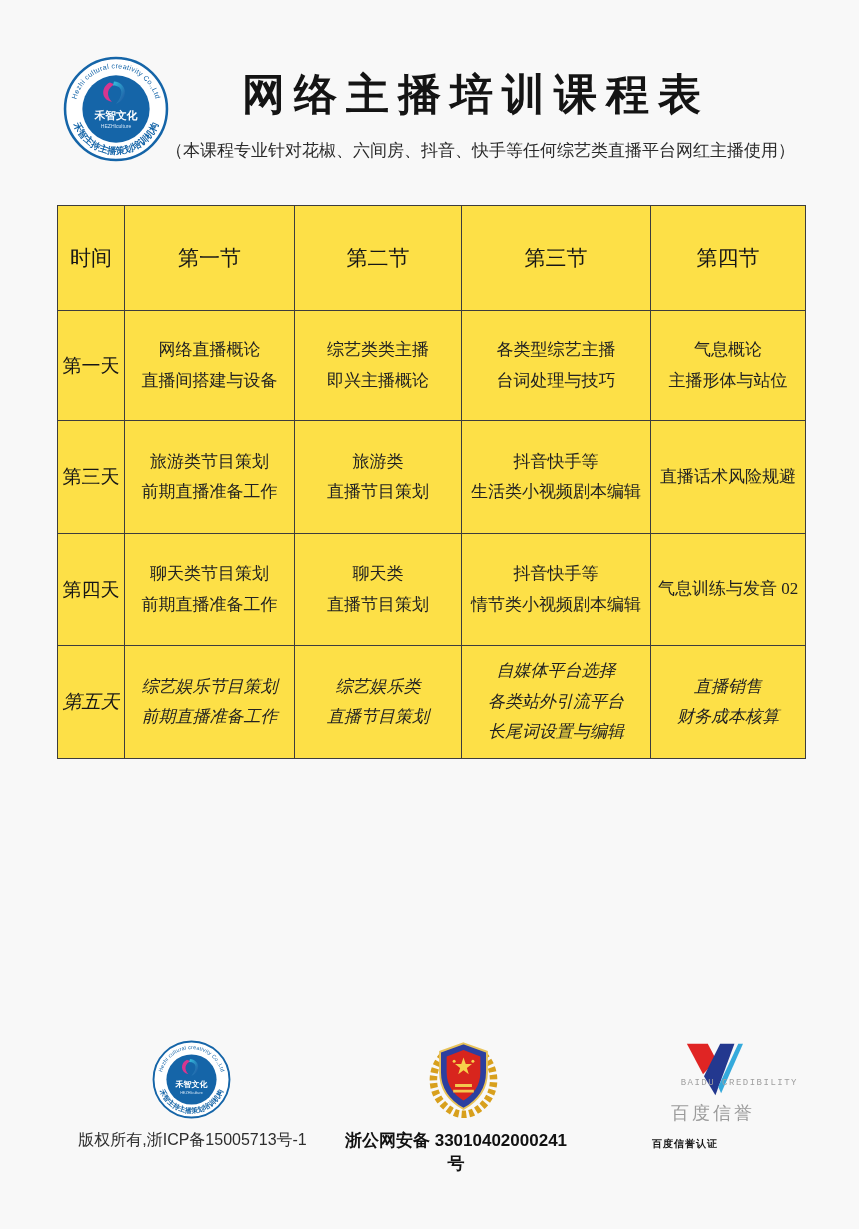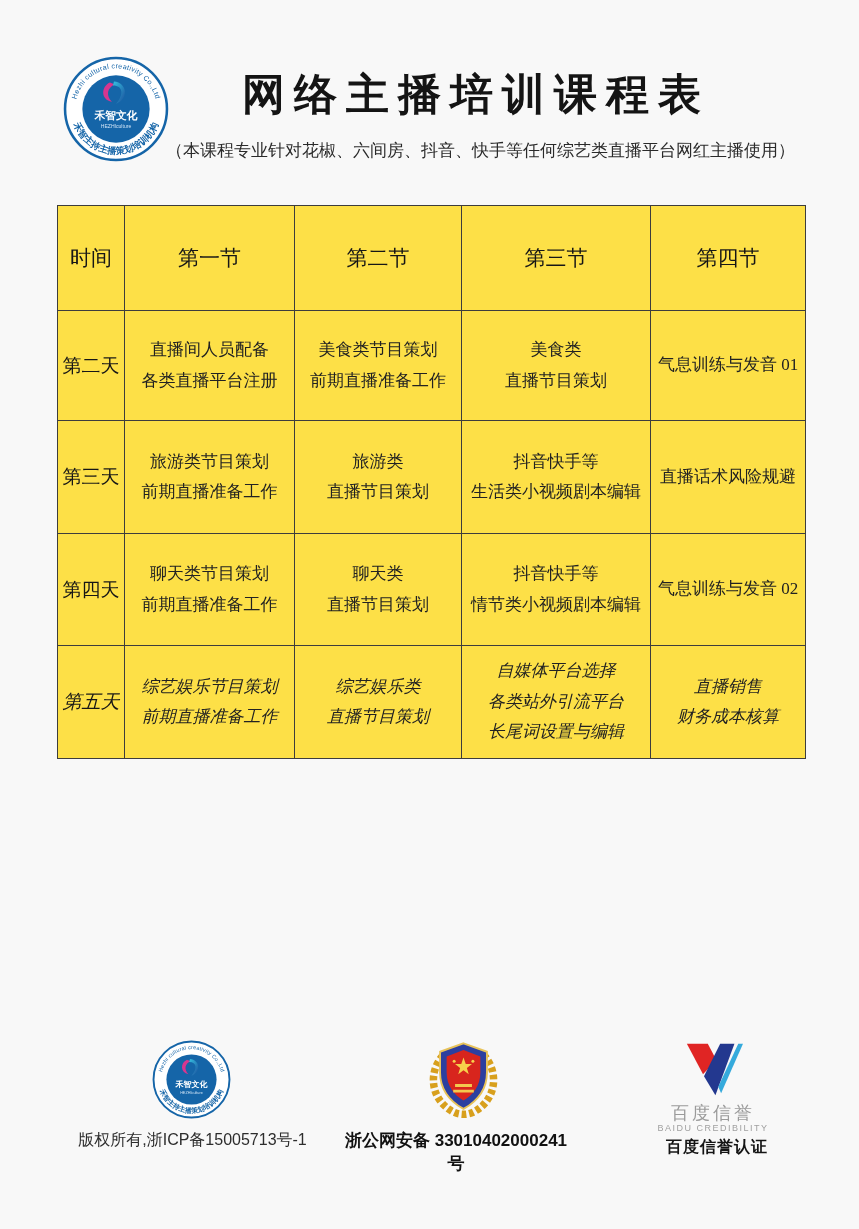--- a/index.html
+++ b/index.html
@@ -52,28 +52,28 @@
     font-family:"Liberation Sans","DejaVu Sans",sans-serif;
     font-size:17px;font-weight:bold;color:#111;
   }
   .baidu-v{position:absolute;left:679px;top:1041px;width:69px;height:59px;}
   .baidu-cn{
     position:absolute;left:628px;top:1101px;width:170px;text-align:center;
     font-family:"Liberation Sans","DejaVu Sans",sans-serif;
     font-size:18px;color:#9a9a9a;letter-spacing:3px;
   }
   .baidu-en{
-    position:absolute;left:628px;top:1123px;width:170px;text-align:center;
-    font-family:Liberation Sans, sans-serif;
+    position:absolute;left:628px;top:1078px;width:170px;text-align:right;
+    font-family:Liberation Mono, monospace;
     font-size:9px;color:#a0a0a0;letter-spacing:1.5px;
   }
   .baidu-cert{
-    position:absolute;left:632px;top:1137px;width:170px;text-align:center;
-    font-family:"Liberation Sans","DejaVu Sans",sans-serif;
-    font-size:16px;font-weight:bold;color:#141414;letter-spacing:1px;
+    position:absolute;left:600px;top:1137px;width:170px;text-align:center;
+    font-family:"Liberation Sans","DejaVu Sans",sans-serif;
+    font-size:10px;font-weight:bold;color:#141414;letter-spacing:1px;
   }
 </style>
 </head>
 <body>
 
 <div class="hdr-logo">
   <svg id="hezhi-logo" viewBox="0 0 104 104" width="106" height="106">
     <defs>
       <path id="arcTop" d="M 12,52 A 40,40 0 0 1 92,52" fill="none"></path>
       <path id="arcBottom" d="M 8,52 A 44,44 0 0 0 96,52" fill="none"></path>
@@ -112,35 +112,36 @@
     <tr>
       <th class="hdr-cell">时间</th>
       <th class="hdr-cell">第一节</th>
       <th class="hdr-cell">第二节</th>
       <th class="hdr-cell">第三节</th>
       <th class="hdr-cell">第四节</th>
     </tr>
   </thead>
   <tbody>
       <tr>
-        <td class="day-cell">第二天</td>
-        <td class="course-cell">
-          <div class="line">直播间人员配备</div>
-          <div class="line">各类直播平台注册</div>
-        </td>
-        <td class="course-cell">
-          <div class="line">美食类节目策划</div>
-          <div class="line">前期直播准备工作</div>
-        </td>
-        <td class="course-cell">
-          <div class="line">美食类</div>
-          <div class="line">直播节目策划</div>
-        </td>
-        <td class="course-cell">
-          <div class="line">气息训练与发音 01</div>
+        <td class="day-cell">第一天</td>
+        <td class="course-cell">
+          <div class="line">网络直播概论</div>
+          <div class="line">直播间搭建与设备</div>
+        </td>
+        <td class="course-cell">
+          <div class="line">综艺类类主播</div>
+          <div class="line">即兴主播概论</div>
+        </td>
+        <td class="course-cell">
+          <div class="line">各类型综艺主播</div>
+          <div class="line">台词处理与技巧</div>
+        </td>
+        <td class="course-cell">
+          <div class="line">气息概论</div>
+          <div class="line">主播形体与站位</div>
         </td>
       </tr>
       <tr>
         <td class="day-cell">第三天</td>
         <td class="course-cell">
           <div class="line">旅游类节目策划</div>
           <div class="line">前期直播准备工作</div>
         </td>
         <td class="course-cell">
           <div class="line">旅游类</div>

